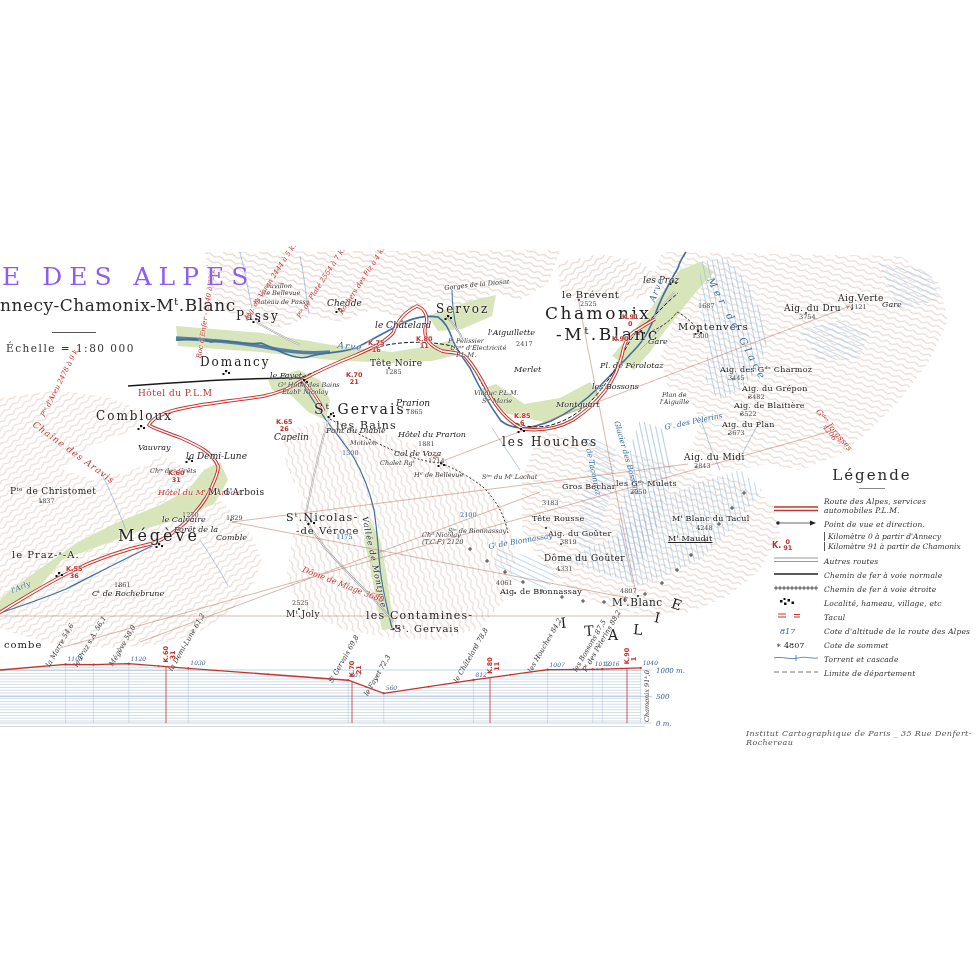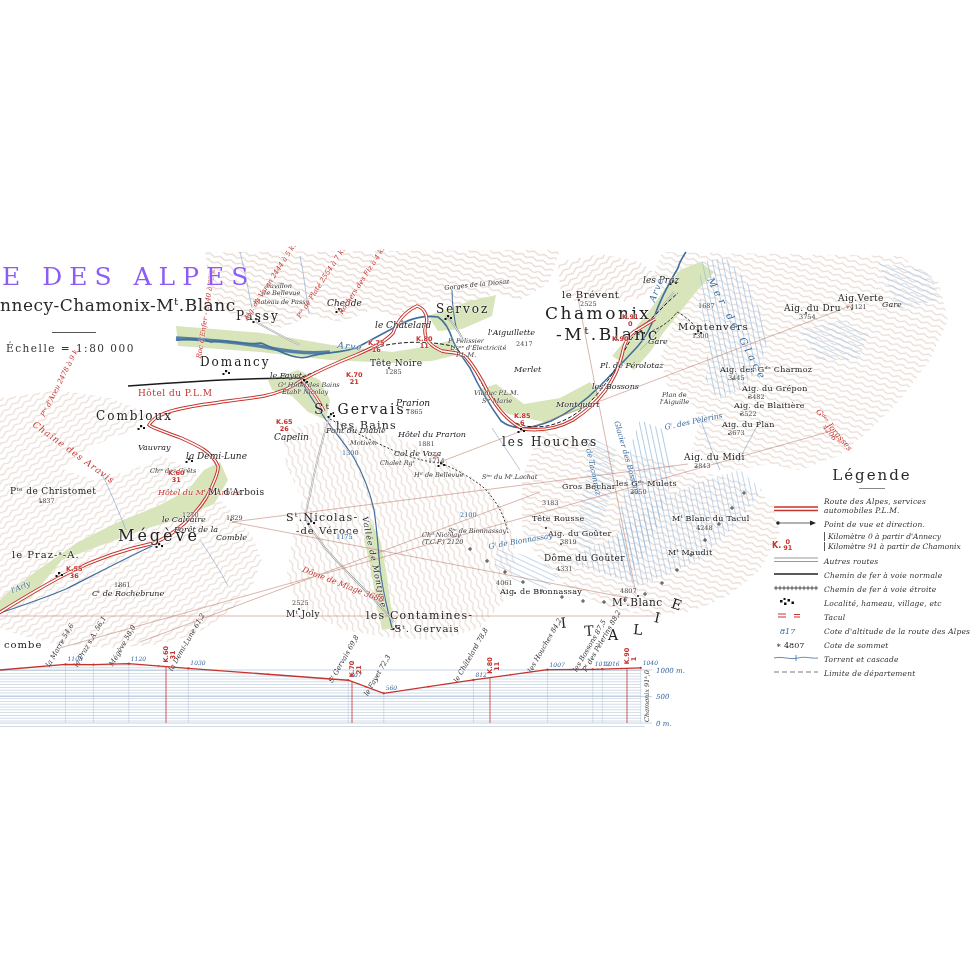--- a/index.html
+++ b/index.html
@@ -371,21 +371,21 @@
       <div class="lbl blue8" style="left: 590px; top: 438px; transform: rotate(78deg);">Gˡ de Taconnaz</div>
       <div class="lbl peak8" style="left: 562px; top: 483px;">Gros Béchar</div>
       <div class="lbl peak8" style="left: 616px; top: 480px;">les Gᵈˢ Mulets</div>
       <div class="lbl elev" style="left: 630px; top: 489px;">3050</div>
       <div class="lbl peak8" style="left: 532px; top: 515px;">Tête Rousse</div>
       <div class="lbl elev" style="left: 542px; top: 500px;">3183</div>
       <div class="lbl peak8" style="left: 548px; top: 530px;">Aig. du Goûter</div>
       <div class="lbl elev" style="left: 560px; top: 539px;">3819</div>
       <div class="lbl peak8" style="left: 672px; top: 515px;">Mᵗ Blanc du Tacul</div>
       <div class="lbl elev" style="left: 696px; top: 525px;">4248</div>
-      <div class="lbl peak8" style="left: 668px; top: 549px;">Mᵗ Maudit</div>
+      <div class="lbl peak8" style="left: 668px; top: 535px; text-decoration: underline;">Mᵗ Maudit</div>
       <div class="lbl peak9" style="left: 544px; top: 554px;">Dôme du Goûter</div>
       <div class="lbl elev" style="left: 556px; top: 566px;">4331</div>
       <div class="lbl elev" style="left: 496px; top: 580px;">4061</div>
       <div class="lbl peak8" style="left: 500px; top: 588px;">Aig. de Bionnassay</div>
       <div class="lbl blue8" style="left: 488px; top: 543px; transform: rotate(-10deg);">Gˡ de Bionnassay</div>
       <div class="lbl elev" style="left: 620px; top: 588px;">4807</div>
       <div class="lbl peak11" style="left: 612px; top: 597px;">Mᵗ.Blanc</div>
       <div class="lbl tiny" style="left: 482px; top: 474px;">Sᵗᵐ du Mᵗ.Lachat</div>
       <div class="lbl belev" style="left: 460px; top: 487px; margin-top: 25px;">2100</div>
       <div class="lbl tiny" style="left: 448px; top: 528px;">Sᵗⁿ de Bionnassay</div>
@@ -624,13 +624,14 @@
           <span class="lsym">
             <svg width="50" height="12">
               <path d="M2 6 H46" stroke="#777" stroke-width="1.2" stroke-dasharray="5 3"></path>
             </svg>
           </span>
           <span class="ltext">Limite de département</span>
         </div>
       </div>
   </div>
 
+  <div class="credit">Institut Cartographique de Paris _ 35 Rue Denfert-Rochereau</div>
 </div>
 
 </body></html>

